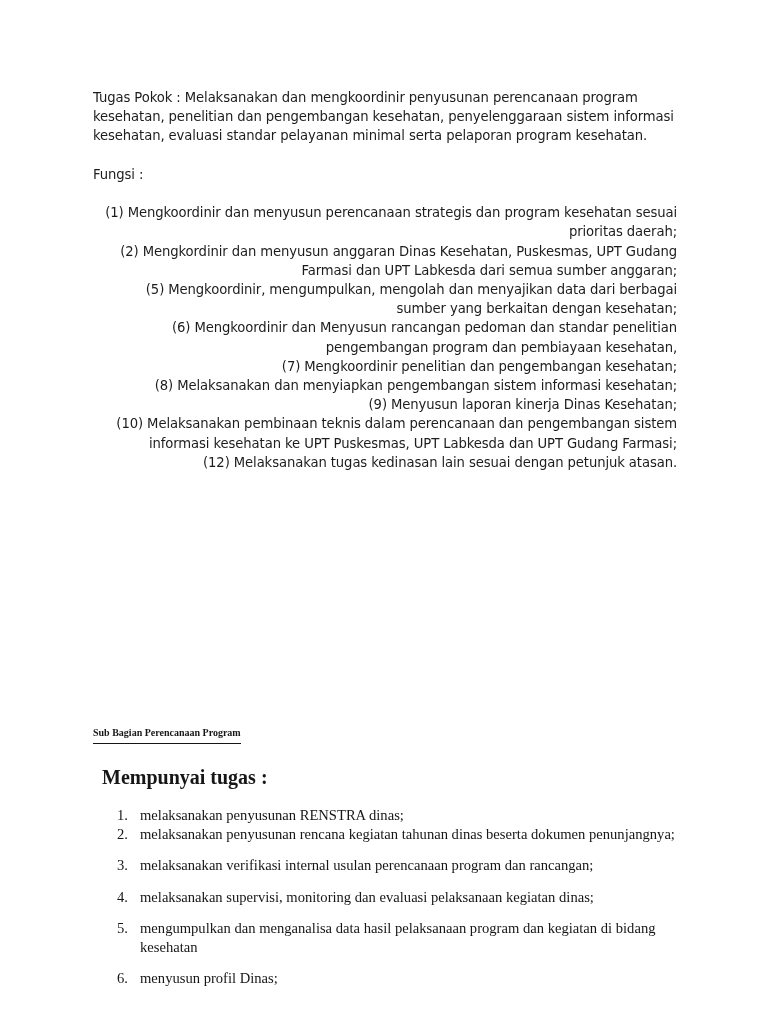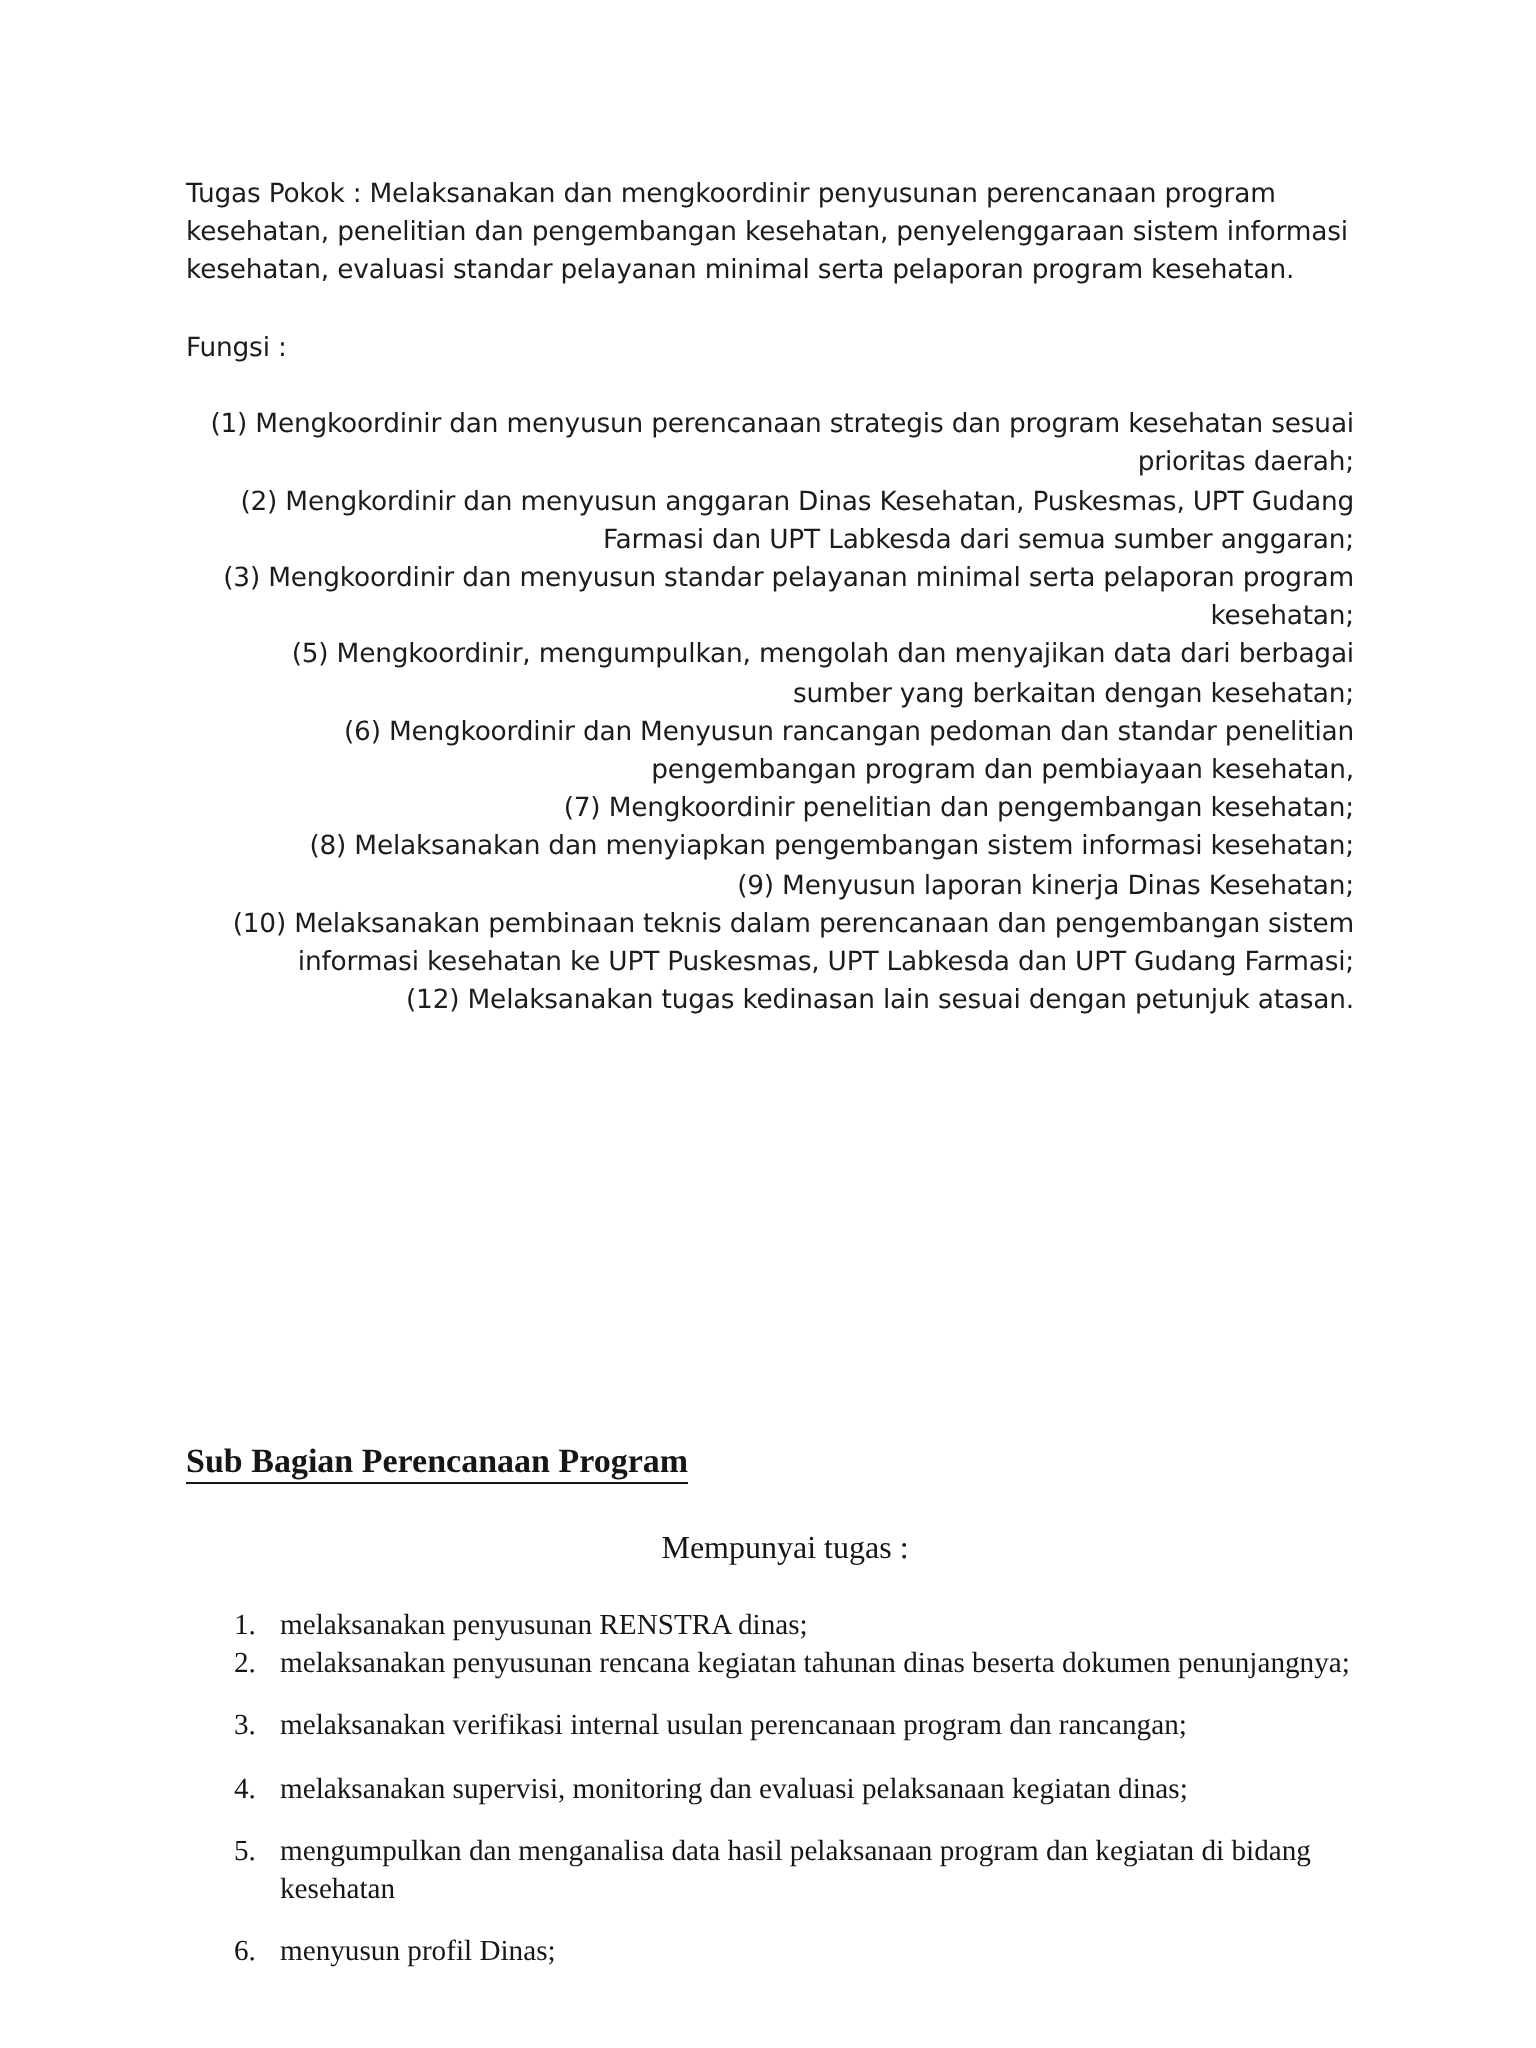--- a/index.html
+++ b/index.html
@@ -56,37 +56,36 @@
   
   .serif-block {
     position: absolute;
     left: 93px;
     top: 722px;
     width: 590px;
     font-family: "Liberation Serif", "DejaVu Serif", serif;
     color: #161616;
   }
   .section-heading {
-    font-size: 17px;
+    font-size: 10px;
     font-weight: bold;
     line-height: 18px;
     margin: 0;
     display: inline-block;
     border-bottom: 1.4px solid #161616;
     padding-bottom: 1px;
     white-space: nowrap;
   }
   .subheading {
-    font-size: 16px;
-    font-weight: normal;
+    font-size: 20px;
+    font-weight: bold;
     line-height: 18px;
     margin: 0;
     padding-left: 9px;
     padding-top: 24px;
-    text-align: center;
   }
   .task-list {
     margin: 0;
     padding: 0;
     list-style: none;
     padding-top: 20px;
   }
   .task-list li {
     position: relative;
     font-size: 14.6px;
@@ -117,21 +116,20 @@
 
     <div class="gap-para"></div>
 
     <p class="para">Fungsi :</p>
 
     <div class="gap-para"></div>
 
     <ul class="fungsi-list" id="fungsi-list">
         <li>(1) Mengkoordinir dan menyusun perencanaan strategis dan program kesehatan sesuai prioritas daerah;</li>
         <li>(2) Mengkordinir dan menyusun anggaran Dinas Kesehatan, Puskesmas, UPT Gudang Farmasi dan UPT Labkesda dari semua sumber anggaran;</li>
-        <li>(3) Mengkoordinir dan menyusun standar pelayanan minimal serta pelaporan program kesehatan;</li>
         <li>(5) Mengkoordinir, mengumpulkan, mengolah dan menyajikan data dari berbagai sumber yang berkaitan dengan kesehatan;</li>
         <li>(6) Mengkoordinir dan Menyusun rancangan pedoman dan standar penelitian pengembangan program dan pembiayaan kesehatan,</li>
         <li>(7) Mengkoordinir penelitian dan pengembangan kesehatan;</li>
         <li>(8) Melaksanakan dan menyiapkan pengembangan sistem informasi kesehatan;</li>
         <li>(9) Menyusun laporan kinerja Dinas Kesehatan;</li>
         <li>(10) Melaksanakan pembinaan teknis dalam perencanaan dan pengembangan sistem informasi kesehatan ke UPT Puskesmas, UPT Labkesda dan UPT Gudang Farmasi;</li>
         <li>(12) Melaksanakan tugas kedinasan lain sesuai dengan petunjuk atasan.</li>
       </ul>
 
   </div>

